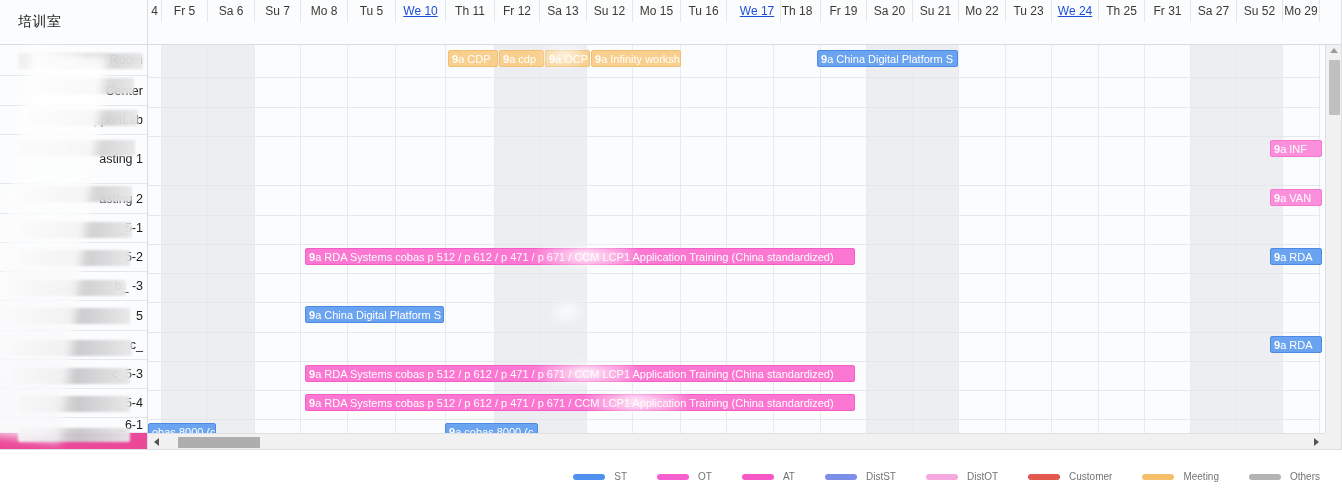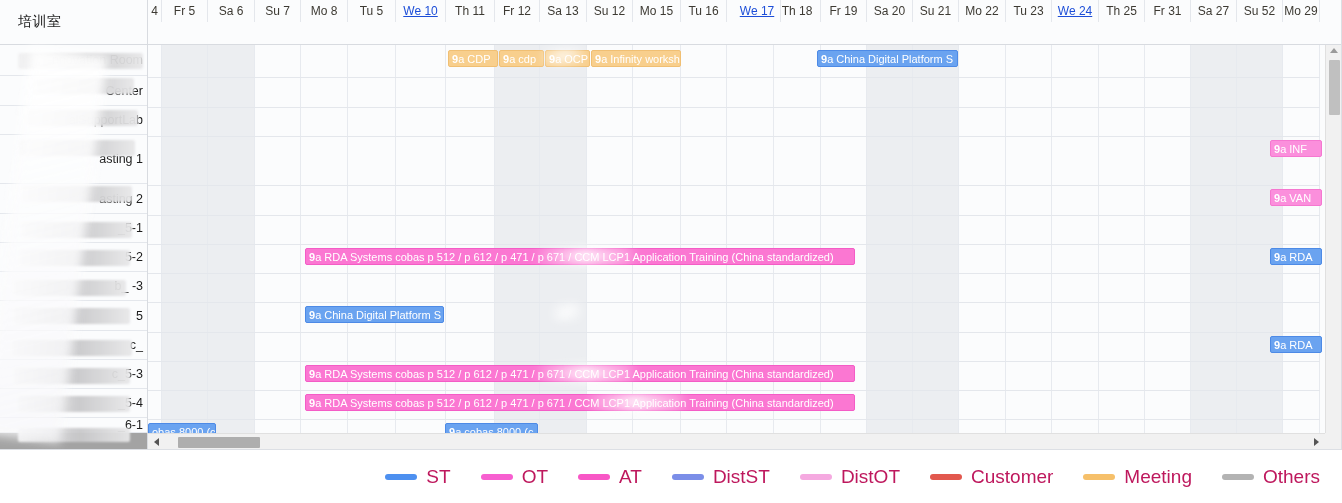--- a/index.html
+++ b/index.html
@@ -30,21 +30,21 @@
     background: #fbfcfd;
     overflow: hidden;
   }
 
   
   .res-panel {
     position: absolute;
     left: 0; top: 0;
     width: 148px;
     height: 450px;
-    background: #a3a3a3;
+    background: #ec4899;
     border-right: 1px solid #d8dbe0;
     z-index: 6;
   }
   .res-header {
     height: 45px;
     border-bottom: 1px solid #d8dbe0;
     display: flex;
     align-items: center;
     padding-left: 18px;
     background: #fbfcfd;
@@ -248,22 +248,22 @@
     display: flex;
     align-items: center;
     margin-left: 30px;
   }
   .legend-swatch {
     width: 32px; height: 6px;
     border-radius: 3px;
     margin-right: 9px;
   }
   .legend-label {
-    font-size: 19px;
-    color: #be185d;
+    font-size: 10px;
+    color: #737373;
   }
 </style>
 </head>
 <body>
 
 <div id="app">
 
   <div class="scheduler">
 
     <div class="res-panel">

